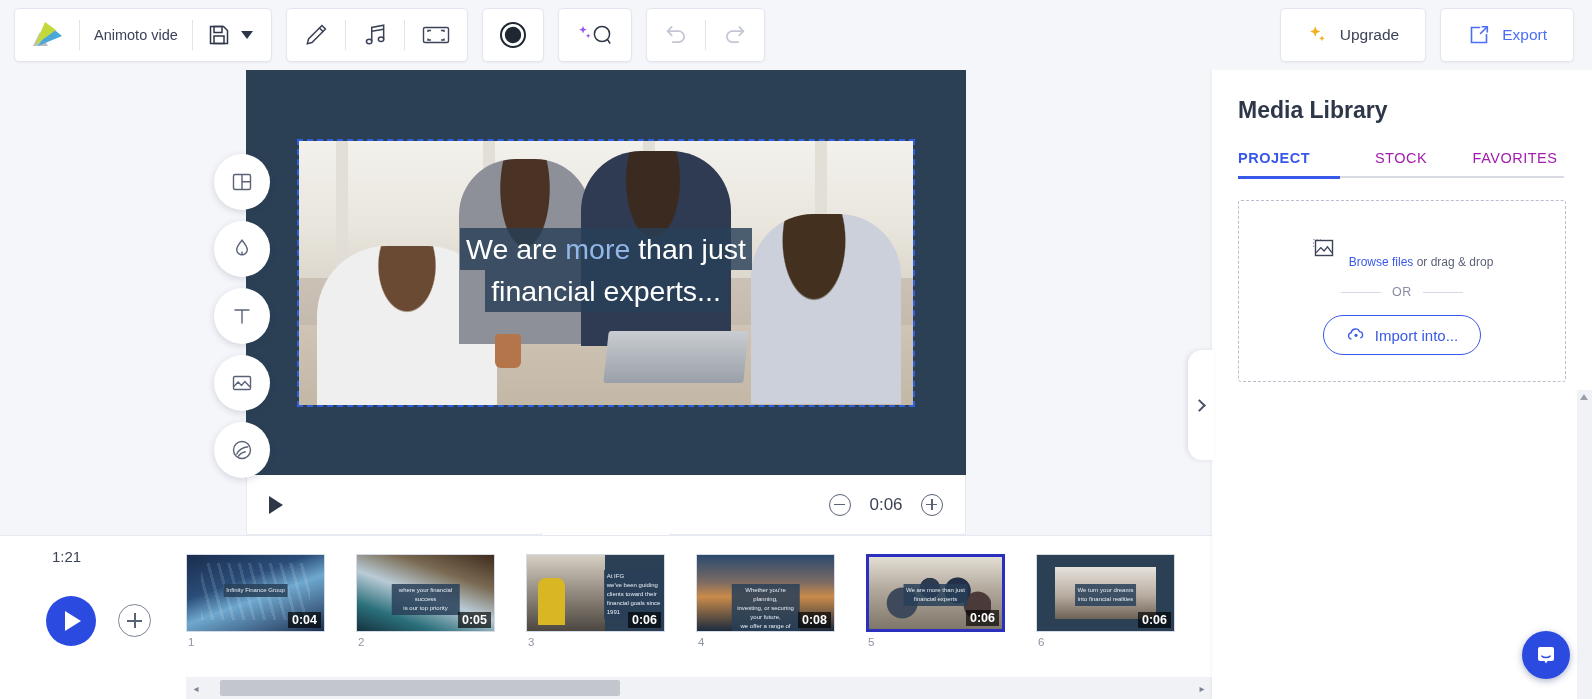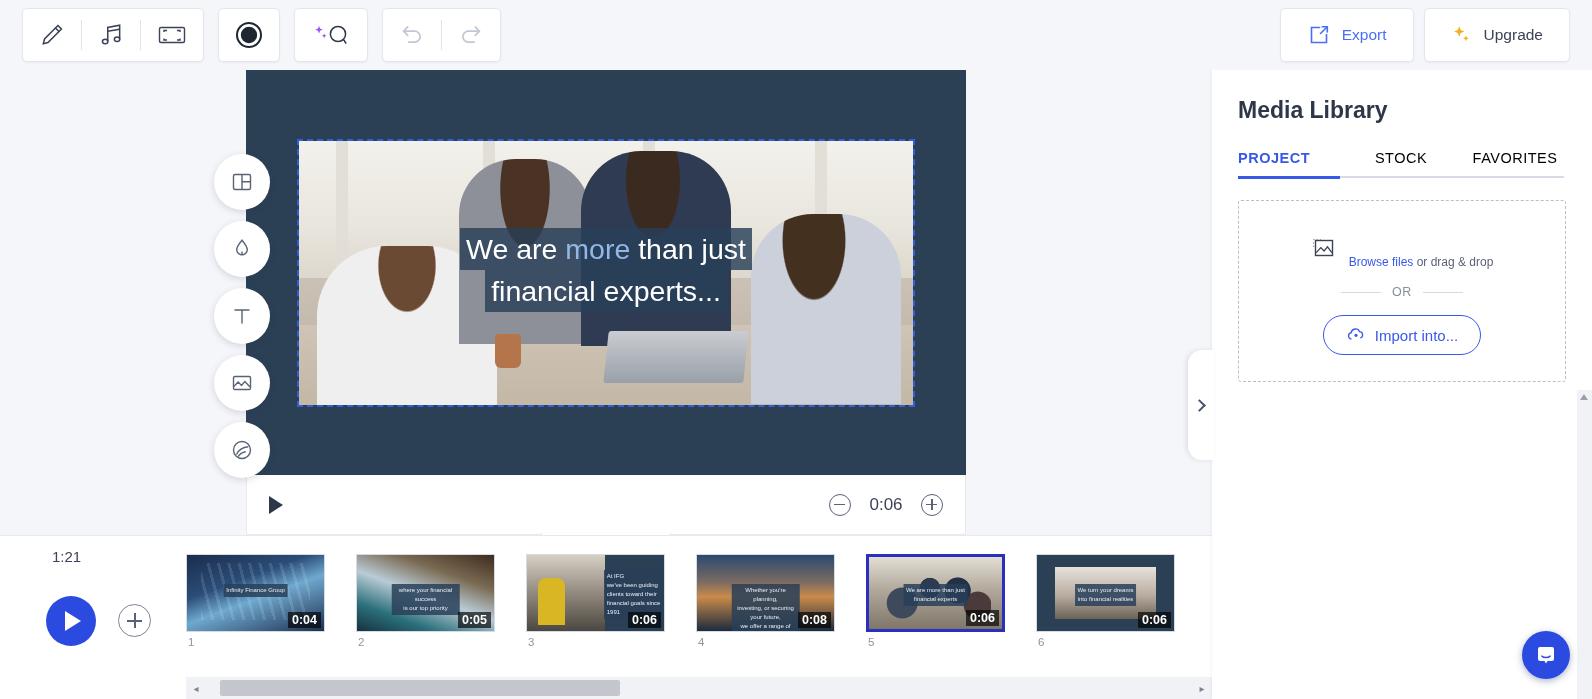--- a/index.html
+++ b/index.html
@@ -354,21 +354,21 @@
     font-size: 23px; font-weight: bold; color: #2d3748;
     padding: 27px 0 0 26px;
   }
   .mp-tabs {
     display: flex; gap: 16px;
     padding: 26px 28px 0 26px;
     position: relative;
   }
   .mp-tab {
     font-size: 14.5px; letter-spacing: .5px;
-    color: #000000; padding: 0 0 12px 0;
+    color: #a21caf; padding: 0 0 12px 0;
     cursor: pointer; flex: 1; text-align: center;
   }
   .mp-tab:first-child { text-align: left; }
   .mp-tab:last-child  { text-align: right; }
   .mp-tab.active { color: #3858e9; font-weight: bold; }
   .mp-tabline {
     position: absolute; left: 26px; right: 28px; bottom: 0;
     height: 2px; background: #d8dbe3;
   }
   .mp-tabline i {
@@ -437,20 +437,42 @@
   }
   svg { display: block; }
 </style>
 </head>
 <body>
 
 <div class="app">
 
   <div class="topbar">
 
+    <div class="tb-group g-left">
+      <div class="logo-wrap">
+        <svg width="34" height="28" viewBox="0 0 34 28">
+          <polygon points="2,25 17,25 9,11" fill="#b9bec4"></polygon>
+          <polygon points="7,25 31,15 20,6" fill="#4aa8d8"></polygon>
+          <polygon points="4,24 25,9 14,1" fill="#c3d93b"></polygon>
+        </svg>
+      </div>
+      <div class="tb-sep"></div>
+      <div class="proj-title">Animoto vide</div>
+      <div class="tb-sep"></div>
+      <div class="save-btn">
+        <span>
+          <svg width="24" height="24" viewBox="0 0 24 24" fill="none" stroke="#2d3748" stroke-width="1.5">
+            <path d="M3.5 3.5h13l4 4v13h-17z"></path>
+            <rect x="7" y="3.5" width="8" height="6"></rect>
+            <rect x="7" y="13" width="10" height="7.5"></rect>
+          </svg>
+        </span>
+        <span class="caret-dn"></span>
+      </div>
+    </div>
 
     <div class="tb-group g-tools">
       <div class="tb-item">
         <span>
           <svg width="26" height="26" viewBox="0 0 24 24" fill="none" stroke="#3c4257" stroke-width="1.4" stroke-linecap="round">
             <path d="M17.5 3.3l3.2 3.2L8.3 18.9l-4.3 1.1 1.1-4.3z"></path>
             <path d="M15.2 5.6l3.2 3.2"></path>
           </svg>
         </span>
       </div>
@@ -514,40 +536,40 @@
         <span>
           <svg width="26" height="26" viewBox="0 0 24 24" fill="none" stroke="#c2c7d2" stroke-width="1.6" stroke-linecap="round">
             <path d="M19.5 8.5h-10a5 5 0 000 10H15"></path>
             <path d="M16 4.5l3.7 4L16 12.3"></path>
           </svg>
         </span>
       </div>
     </div>
 
     <div class="spacer"></div>
+
+    <div class="btn-pill btn-upgrade">
+      <span>
+        <svg width="22" height="22" viewBox="0 0 24 24">
+          <path d="M9 2.5l1.6 4.1L14.7 8.2l-4.1 1.6L9 13.9 7.4 9.8 3.3 8.2l4.1-1.6z" fill="#f2b01e"></path>
+          <path d="M16.3 12.6l.9 2.2 2.2.9-2.2.9-.9 2.2-.9-2.2-2.2-.9 2.2-.9z" fill="#f2b01e"></path>
+        </svg>
+      </span>
+      <span>Upgrade</span>
+    </div>
 
     <div class="btn-pill btn-export">
       <span>
         <svg width="24" height="24" viewBox="0 0 24 24" fill="none" stroke="#4a6ef5" stroke-width="1.6" stroke-linecap="round">
           <path d="M12.5 4.5H4.5v15h15v-8"></path>
           <path d="M13.5 10.5L20 4"></path>
           <path d="M15.2 3.8H20.3V8.9"></path>
         </svg>
       </span>
       <span>Export</span>
-    </div>
-
-    <div class="btn-pill btn-upgrade">
-      <span>
-        <svg width="22" height="22" viewBox="0 0 24 24">
-          <path d="M9 2.5l1.6 4.1L14.7 8.2l-4.1 1.6L9 13.9 7.4 9.8 3.3 8.2l4.1-1.6z" fill="#f2b01e"></path>
-          <path d="M16.3 12.6l.9 2.2 2.2.9-2.2.9-.9 2.2-.9-2.2-2.2-.9 2.2-.9z" fill="#f2b01e"></path>
-        </svg>
-      </span>
-      <span>Upgrade</span>
     </div>
   </div>
 
   <div class="body-row">
 
     <div class="editor">
 
       <div class="stage-area">
 
         <div class="tool-rail">

